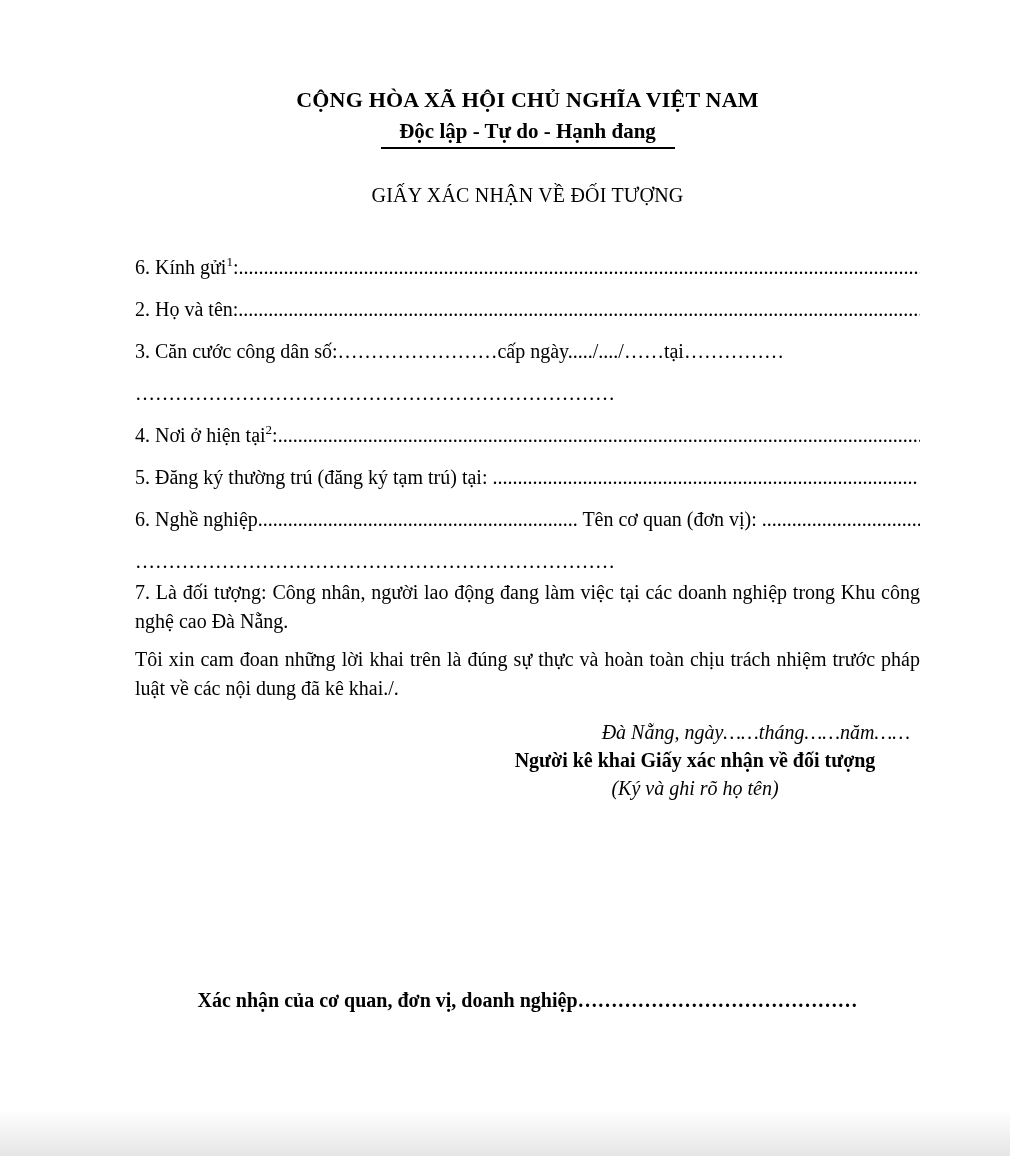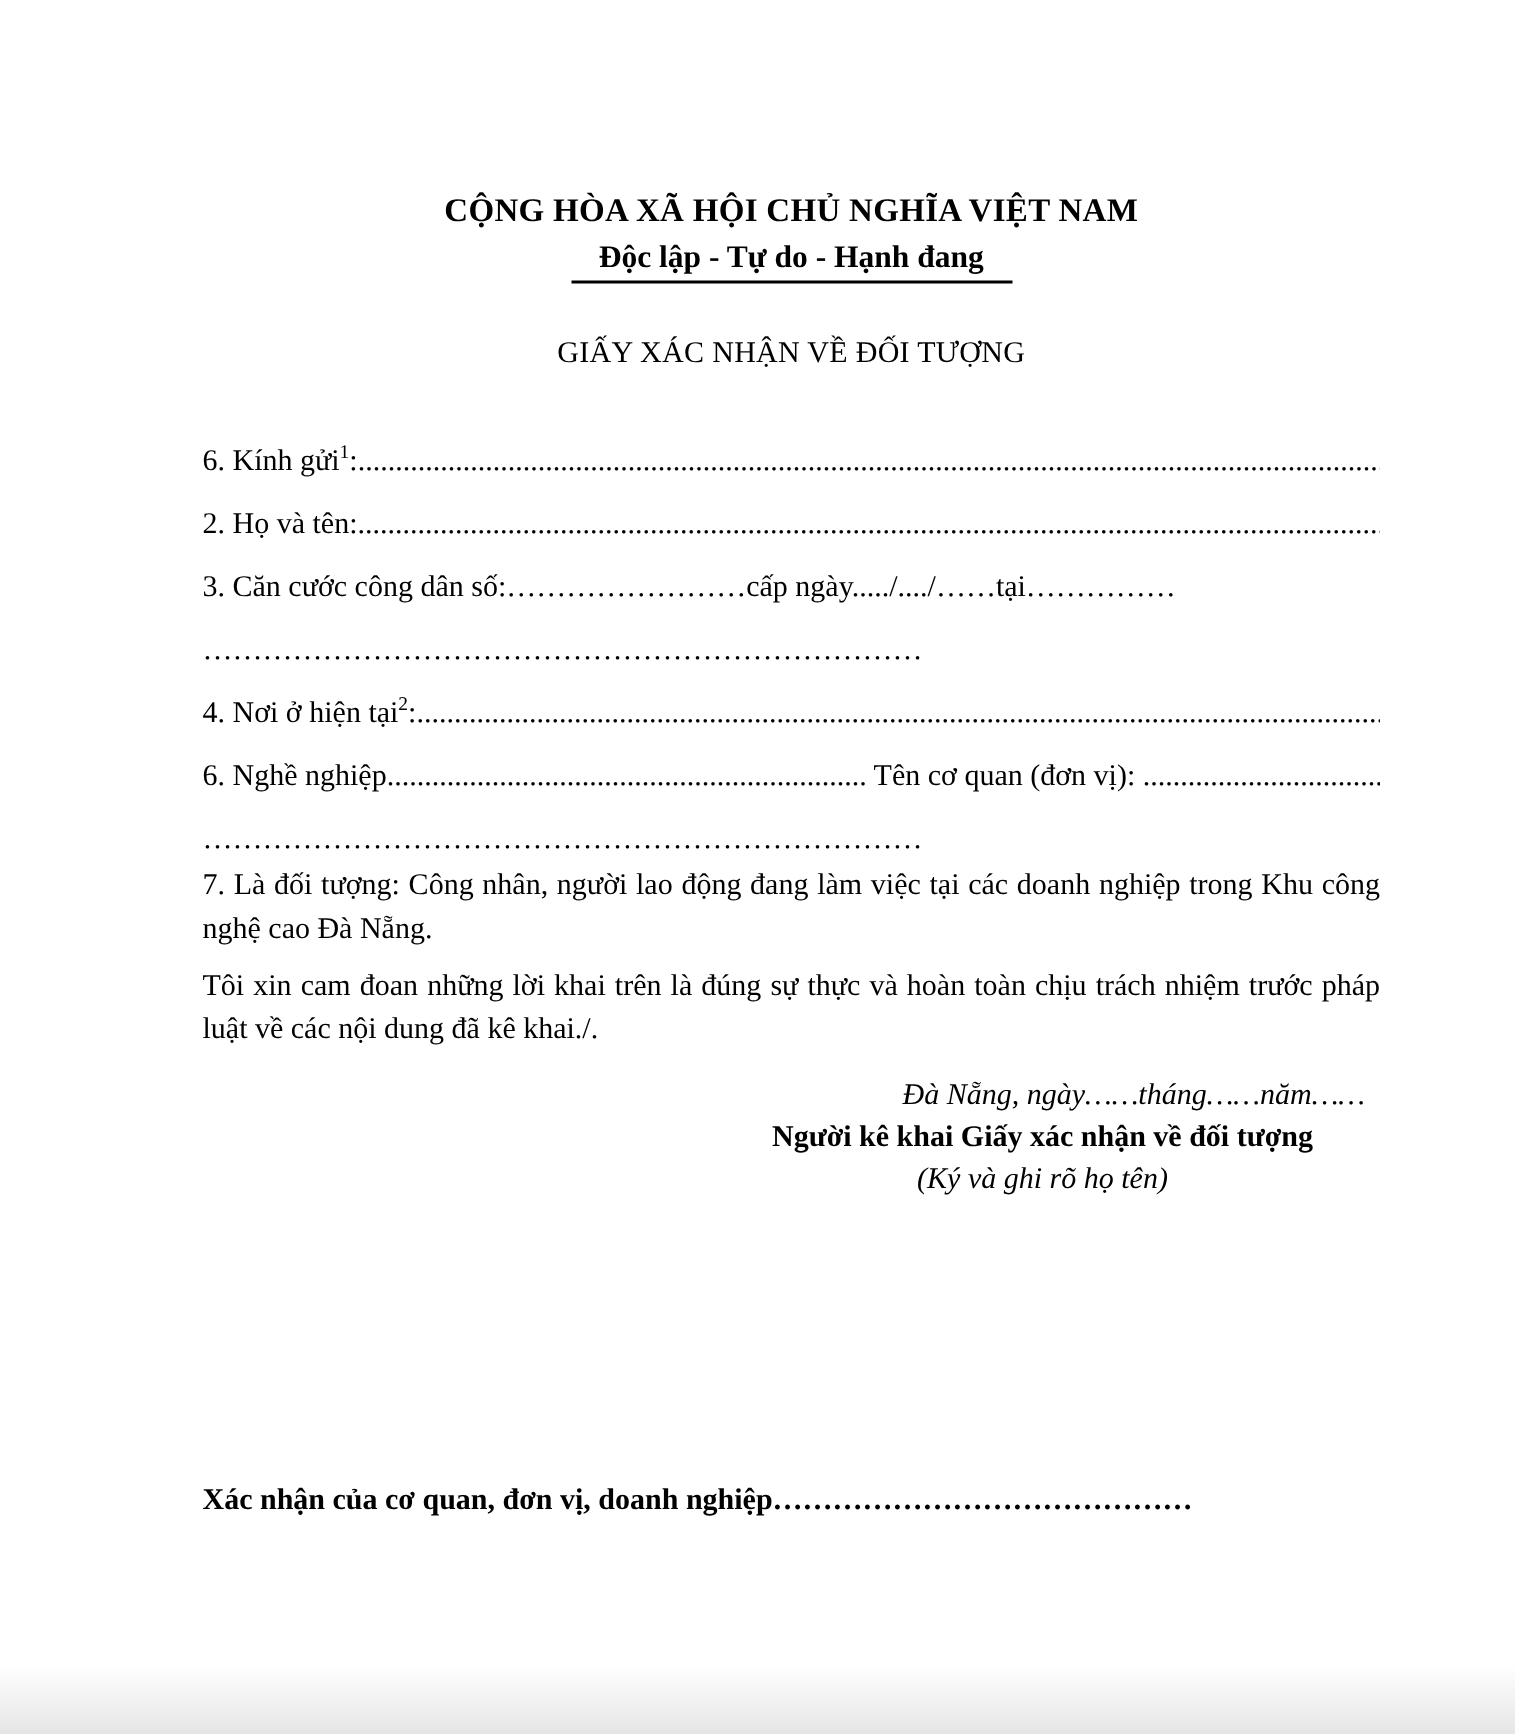--- a/index.html
+++ b/index.html
@@ -2,21 +2,21 @@
 <html lang="vi"><head>
 <meta charset="utf-8">
 <style>
   html, body { margin:0; padding:0; background:#ffffff; }
   .page {
     position:relative; width:1010px; height:1156px; background:#ffffff;
     overflow:hidden; color:#000;
     font-family:"Liberation Serif","DejaVu Serif",serif;
     font-size:20px;
   }
-  .content { position:absolute; left:135px; top:0; width:785px;margin-top:40px; }
+  .content { position:absolute; left:135px; top:0; width:785px; }
   .header { text-align:center; padding-top:88px; }
   .national-title { font-size:22px; font-weight:bold; letter-spacing:0.2px; line-height:24px; }
   .motto { font-size:21px; font-weight:bold; margin-top:7px; line-height:24px; }
   .motto-rule { width:294px; height:2px; background:#000; margin:4px auto 0 auto; }
   .doc-title { font-size:20px; font-weight:normal; margin-top:34px; line-height:24px; letter-spacing:0.2px; }
 
   .form-area { margin-top:49px; }
   .form-line {
     margin:0 0 19px 0; line-height:23px;
     white-space:nowrap; overflow:hidden;
@@ -28,21 +28,21 @@
   .para.commitment { margin-top:9px; }
 
   .sign-block { width:430px; margin:15px 10px 0 auto; text-align:center; }
   .sign-place-date { font-style:italic; line-height:28px; white-space:nowrap;text-align:right; }
   .sign-title { font-weight:bold; line-height:28px; white-space:nowrap; }
   .sign-note { font-style:italic; line-height:28px; }
 
   .confirm-section { position:absolute; top:986px; left:135px; width:785px; }
   .confirm-org-line {
     font-weight:bold; line-height:28px;
-    white-space:nowrap; overflow:hidden; margin:0;
+    white-space:nowrap; overflow:hidden; margin:0;text-align:center;
   }
   .confirm-person-para {
     font-weight:bold; line-height:30px; text-align:justify; margin:14px 0 0 0;
   }
   .confirm-note { font-style:italic; text-align:center; line-height:28px; margin-top:2px; }
 
   .bottom-shade {
     position:absolute; left:0; right:0; bottom:0; height:46px;
     background:linear-gradient(180deg, rgba(0,0,0,0) 0%, rgba(0,0,0,0.10) 100%);
     pointer-events:none;
@@ -65,20 +65,21 @@
       <p class="form-line"><span>6. Kính gửi</span><sup class="fn">1</sup><span>:............................................................................................................................................</span></p>
 
       <p class="form-line">2. Họ và tên:............................................................................................................................................</p>
 
       <p class="form-line">3. Căn cước công dân số:……………………cấp ngày...../..../……tại……………</p>
 
       <p class="form-line">………………………………………………………………</p>
 
       <p class="form-line"><span>4. Nơi ở hiện tại</span><sup class="fn">2</sup><span>:.................................................................................................................................</span></p>
 
+      <p class="form-line">5. Đăng ký thường trú (đăng ký tạm trú) tại: .....................................................................................</p>
 
       <p class="form-line">6. Nghề nghiệp................................................................ Tên cơ quan (đơn vị): ....................................</p>
 
       <p class="form-line last-dotted">………………………………………………………………</p>
 
       <p class="para">7. Là đối tượng: Công nhân, người lao động đang làm việc tại các doanh nghiệp trong Khu công nghệ cao Đà Nẵng.</p>
 
       <p class="para commitment">Tôi xin cam đoan những lời khai trên là đúng sự thực và hoàn toàn chịu trách nhiệm trước pháp luật về các nội dung đã kê khai./.</p>
     </div>
 

